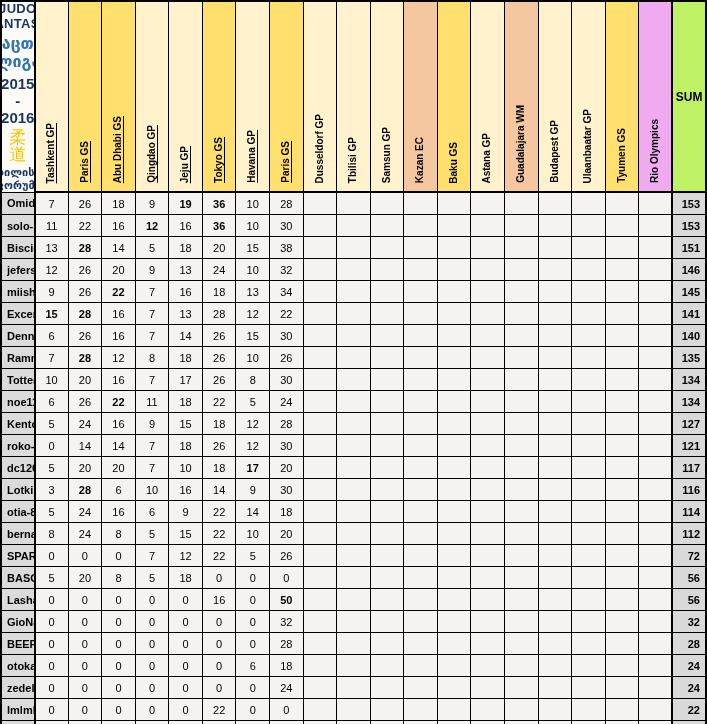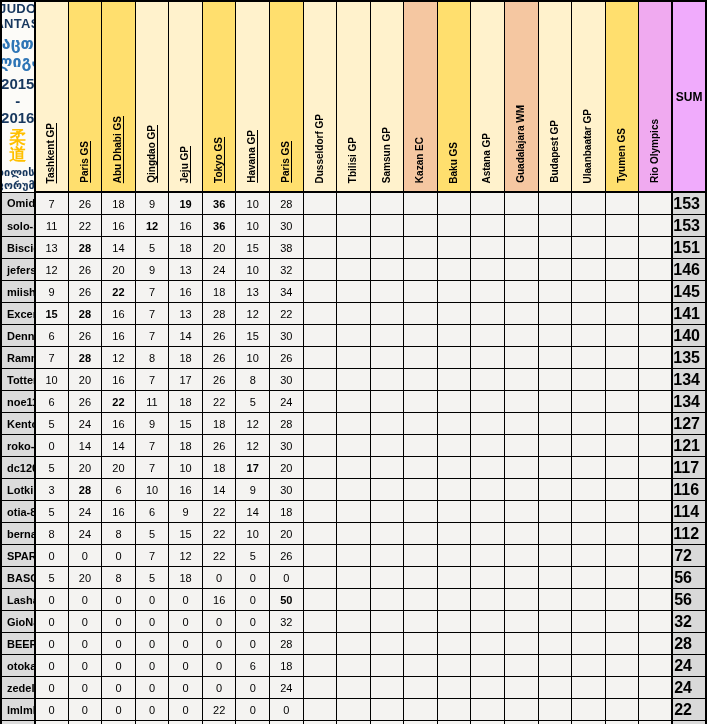--- a/index.html
+++ b/index.html
@@ -7,36 +7,36 @@
   #app{width:707px;}
   table{border-collapse:collapse;table-layout:fixed;width:707px;border:2px solid #000;}
   th,td{border:1px solid #000;overflow:hidden;padding:0;}
 
   
   th.logo-cell{background:#FCFBF8;vertical-align:middle;border-right:2px solid #000;}
   .logo{display:flex;flex-direction:column;align-items:center;justify-content:center;gap:3px;line-height:1.15;}
   .logo-title{color:#17375E;font-weight:bold;font-size:13px;letter-spacing:.3px;}
   .logo-sub{color:#2E75B6;font-weight:bold;font-size:16px;}
   .logo-season{color:#17375E;font-weight:bold;font-size:15px;}
-  .logo-kanji{color:#FFC000;font-weight:bold;font-size:17px;line-height:1;}
+  .logo-kanji{color:#FFC000;font-weight:normal;font-size:17px;line-height:1;}
   .logo-footer{color:#17375E;font-weight:bold;font-size:11px;}
 
   th.event{height:96px;vertical-align:bottom;text-align:center;padding-bottom:4px;border-bottom:2px solid #000;}
   .vtext{display:inline-block;writing-mode:vertical-rl;transform:rotate(180deg);
          font-weight:bold;font-size:10px;line-height:1.05;white-space:nowrap;}
   th.event.completed .vtext{text-decoration:underline;}
-  th.sum-header{background:#f0abfc;font-weight:bold;font-size:12px;text-align:center;vertical-align:middle;
+  th.sum-header{background:#bef264;font-weight:bold;font-size:12px;text-align:center;vertical-align:middle;
                 border-left:2px solid #000;border-bottom:2px solid #000;}
 
   
   td.name{background:#DBDBDB;font-weight:bold;font-size:11px;text-align:left;padding-left:5px;height:21px;
           border-right:2px solid #000;white-space:nowrap;}
   td.score{background:#F4F3F1;font-size:11px;text-align:center;height:21px;}
   td.score.max{font-weight:bold;}
-  td.sum{background:#D9D9D9;font-weight:bold;font-size:16px;text-align:right;padding-right:13px;
+  td.sum{background:#D9D9D9;font-weight:bold;font-size:11px;text-align:right;padding-right:5px;
          border-left:2px solid #000;}
 </style>
 </head>
 <body>
 
 <div id="app">
   <table>
     <thead>
       <tr>
         <th class="logo-cell">

